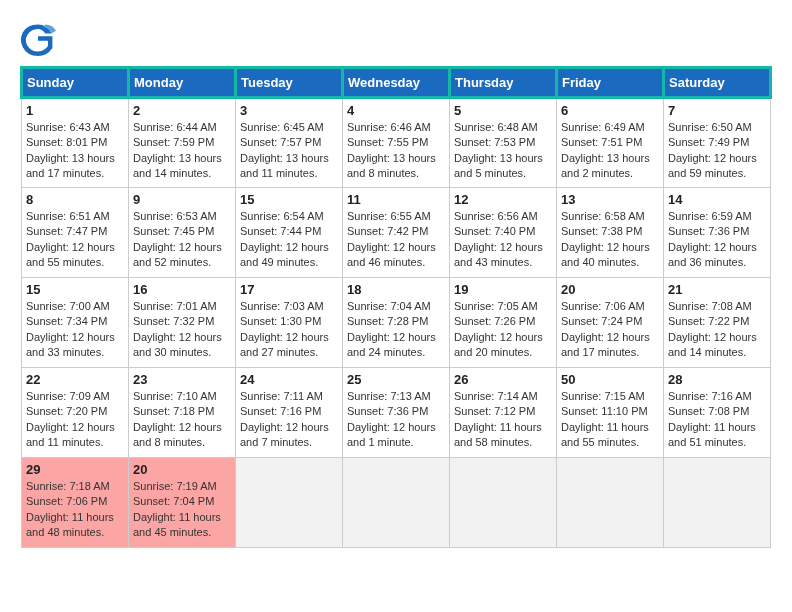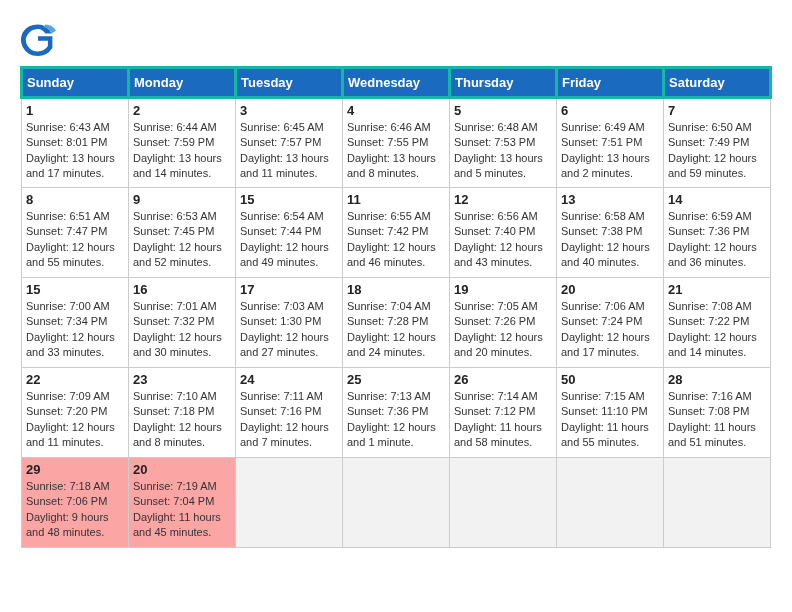--- a/index.html
+++ b/index.html
@@ -357,21 +357,21 @@
           <span>Daylight: 11 hours and 51 minutes.</span>
         </div>
       </td>
       </tr>
       <tr>
         <td>
         <span class="day-num">29</span>
         <div class="day-info">
           <span>Sunrise: 7:18 AM</span><br>
           <span>Sunset: 7:06 PM</span><br>
-          <span>Daylight: 9 hours and 48 minutes.</span>
+          <span>Daylight: 11 hours and 48 minutes.</span>
         </div>
       </td>
         <td>
         <span class="day-num">20</span>
         <div class="day-info">
           <span>Sunrise: 7:19 AM</span><br>
           <span>Sunset: 7:04 PM</span><br>
           <span>Daylight: 11 hours and 45 minutes.</span>
         </div>
       </td>

